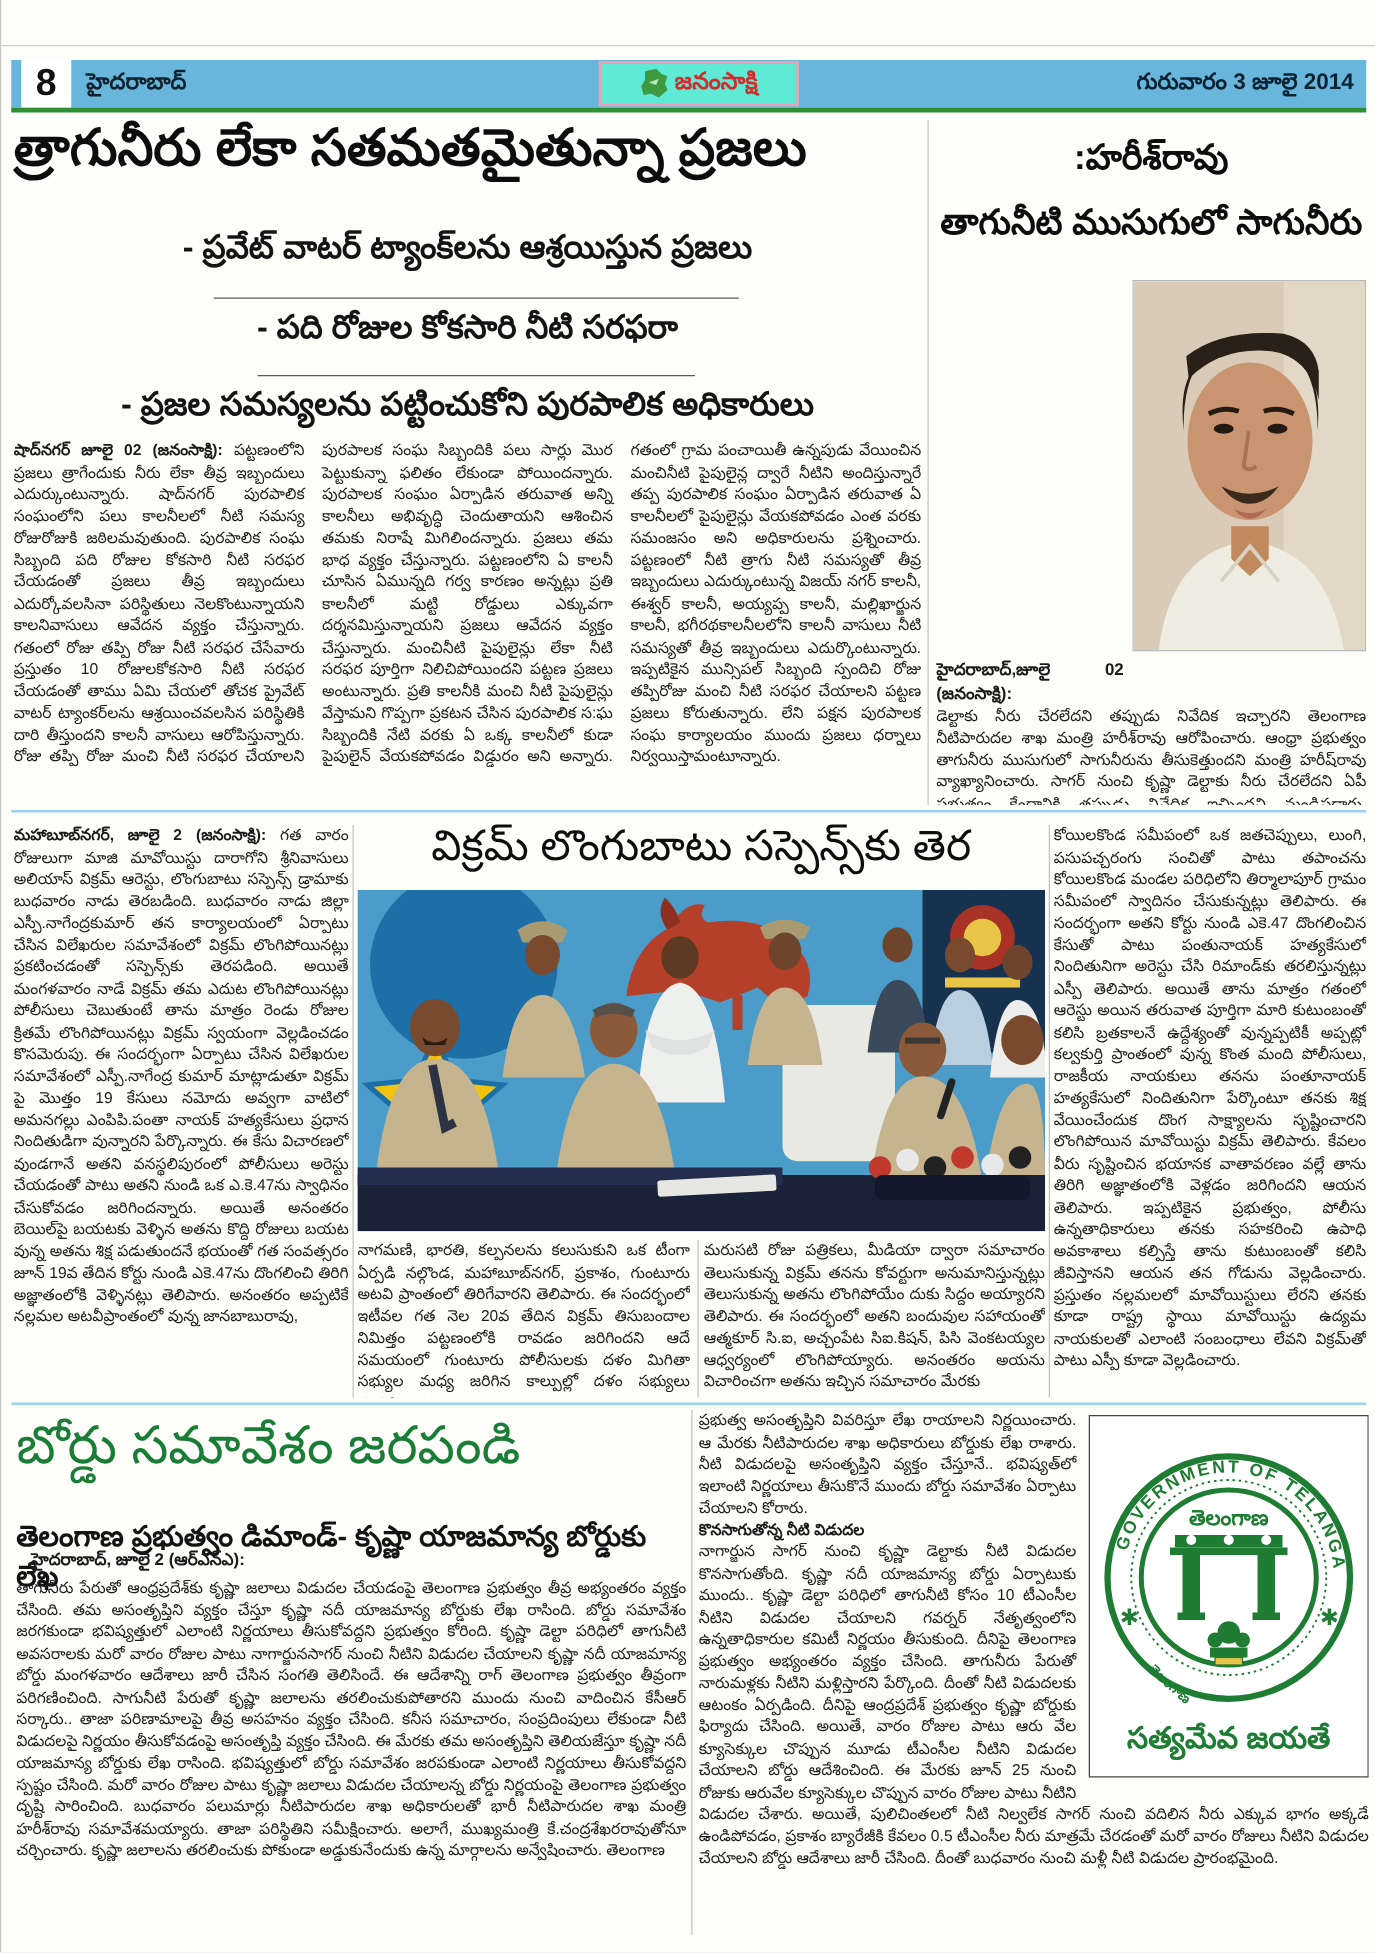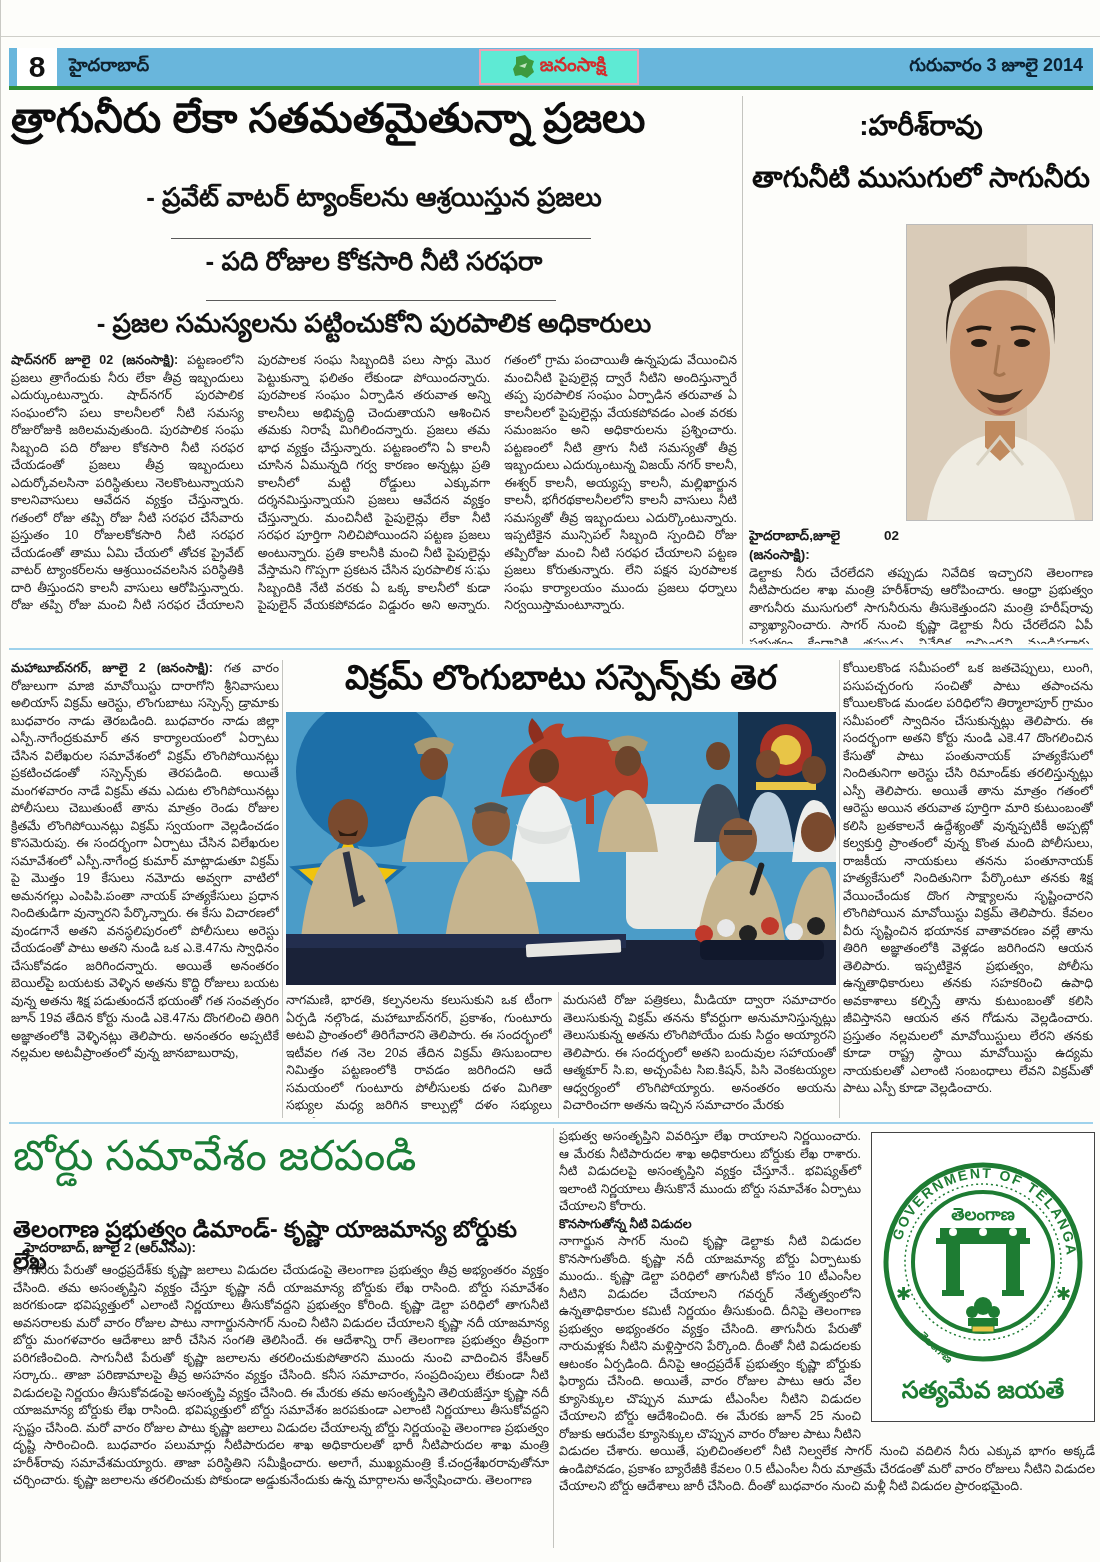--- a/index.html
+++ b/index.html
@@ -37,21 +37,21 @@
   .a1-body{position:absolute;left:10px;top:352px;width:726px;height:292px;
            column-count:3;column-gap:14px;}
 
   
   .a2-head{position:absolute;left:748px;top:100px;width:344px;text-align:center;font-size:28px;font-weight:700;line-height:1.85;color:#0d0d0d;}
   .a2-body{position:absolute;left:748px;top:204px;width:344px;height:440px;}
   .a2-photo{float:right;width:185px;height:295px;margin:20px 0 6px 8px;border:1px solid #bbb;}
   .a2-dl-row{display:flex;justify-content:space-between;font-weight:700;font-size:13.5px;width:150px;}
 
   
-  .a3-head{position:absolute;left:285px;top:658px;width:550px;text-align:center;font-size:34px;font-weight:700;color:#0d0d0d;}
+  .a3-head{position:absolute;left:285px;top:658px;width:550px;text-align:center;font-size:34px;font-weight:400;color:#0d0d0d;}
   .a3-colL{position:absolute;left:10px;top:660px;width:268px;height:458px;}
   .a3-photo{position:absolute;left:285px;top:712px;width:550px;height:273px;}
   .a3-colR{position:absolute;left:842px;top:660px;width:250px;height:458px;}
   .a3-colB1{position:absolute;left:285px;top:992px;width:266px;height:126px;}
   .a3-colB2{position:absolute;left:562px;top:992px;width:273px;height:126px;}
 
   
   .a4-head{position:absolute;left:12px;top:1132px;width:540px;font-size:42px;font-weight:400;color:#1a7d36;}
   .a4-sub{position:absolute;left:12px;top:1216px;width:540px;font-size:23px;font-weight:700;color:#131313;}
   .a4-dl{position:absolute;left:12px;top:1240px;font-size:13.5px;font-weight:700;padding-left:12px;}

